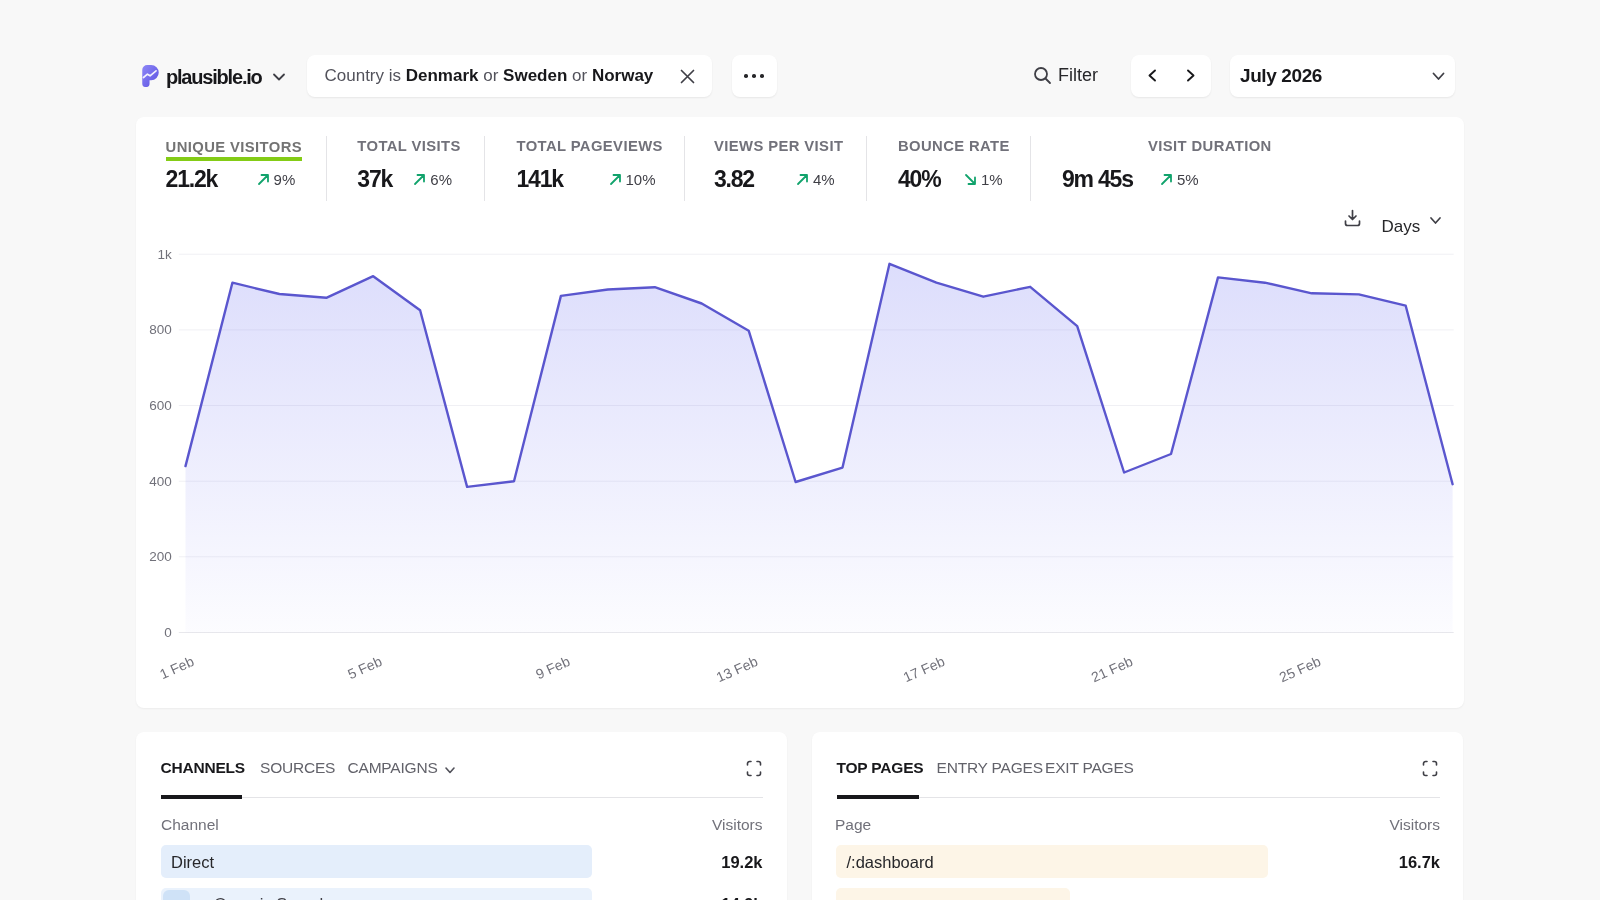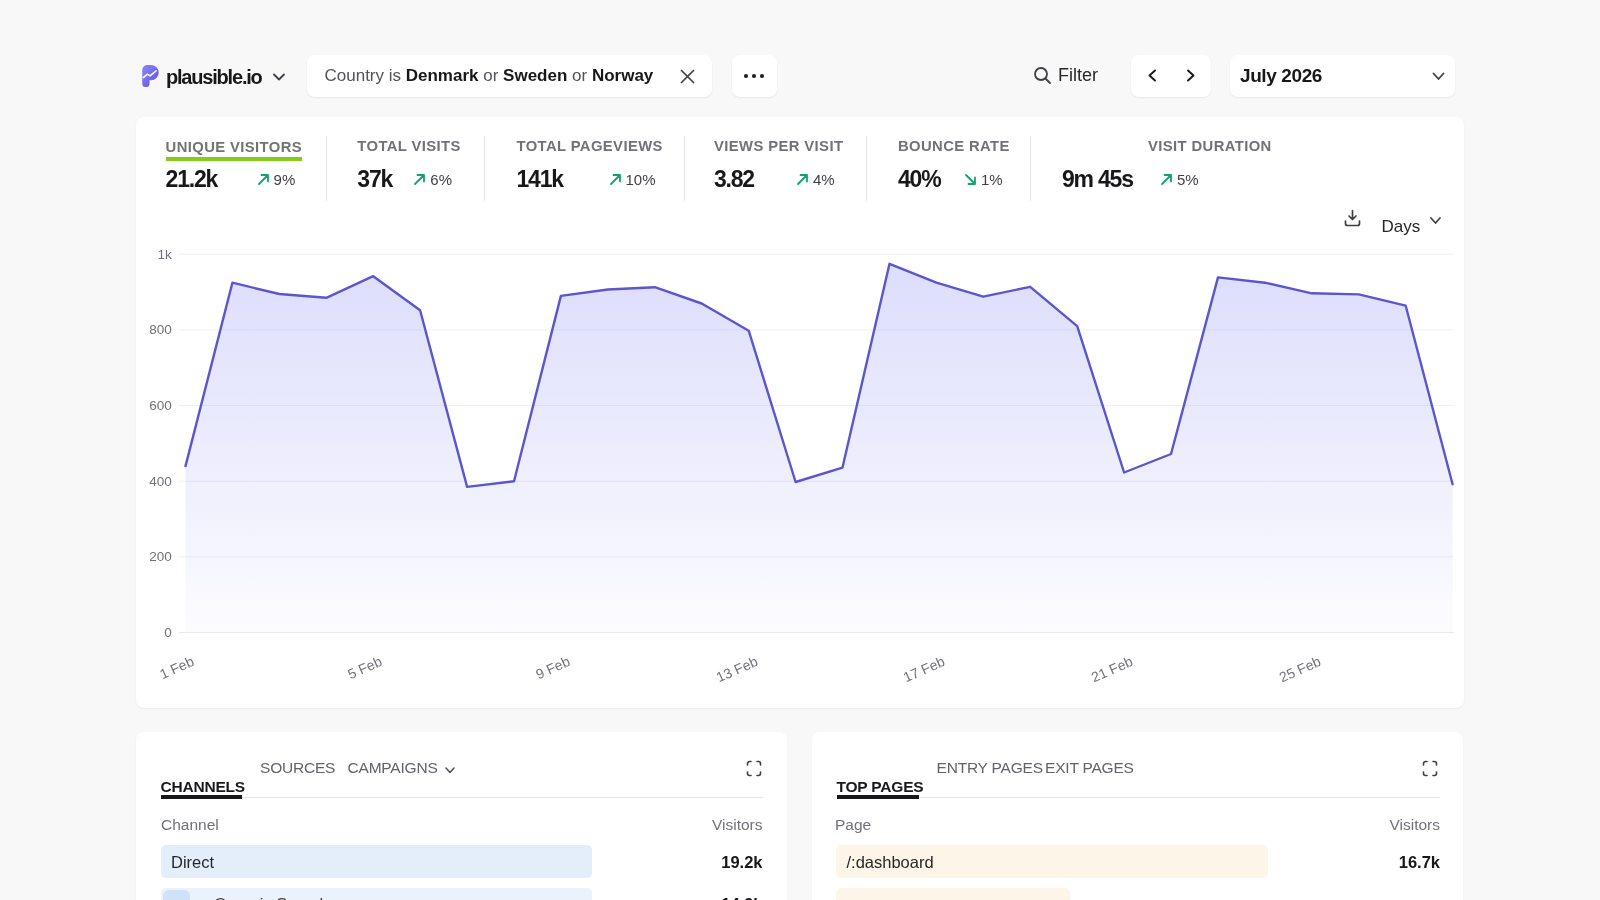--- a/index.html
+++ b/index.html
@@ -9,21 +9,21 @@
   .pill { position:absolute; background:#fff; border-radius:8px;
     box-shadow:0 1px 2px rgba(0,0,0,.07); }
   .card { position:absolute; background:#fff; border-radius:8px;
     box-shadow:0 1px 2px rgba(0,0,0,.05); }
   .statlbl { font-size:14.8px; font-weight:700; letter-spacing:.4px;
     color:#71717a; white-space:nowrap; }
   .statnum { font-size:23px; font-weight:700; color:#18181b; letter-spacing:-1.2px; }
   .chg { font-size:15px; color:#3f3f46; }
   .xl { position:absolute; font-size:14px; color:#71717a; white-space:nowrap;
     transform:rotate(-24deg); transform-origin:top right; }
-  .tab-a { font-size:15.5px; font-weight:700; color:#18181b; letter-spacing:-0.2px; white-space:nowrap;margin-top:19px; }
+  .tab-a { font-size:15.5px; font-weight:700; color:#18181b; letter-spacing:-0.2px; white-space:nowrap; }
   .tab-i { font-size:15.5px; font-weight:400; color:#62626a; letter-spacing:-0.2px; white-space:nowrap;text-align:right; }
   .colhdr { font-size:15.5px; color:#71717a; }
   .rowtxt { font-size:16.5px; color:#27272a; }
   .rowval { font-size:16.5px; font-weight:700; color:#18181b; }
 </style></head>
 <body>
 
 <svg class="abs" style="left:142px;top:64.5px;" width="17" height="22" viewBox="0 0 16.5 22">
   <defs>
       <linearGradient id="lg" x1="0" y1="0" x2="1" y2="1">

